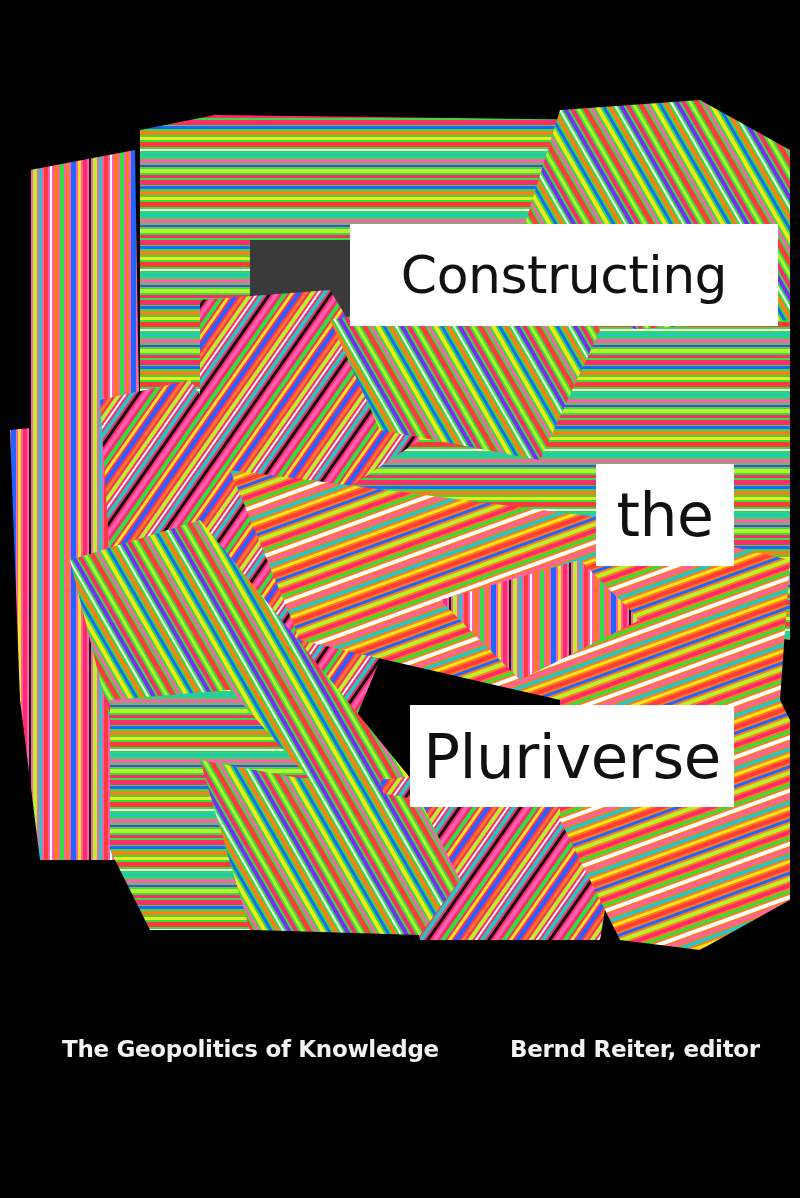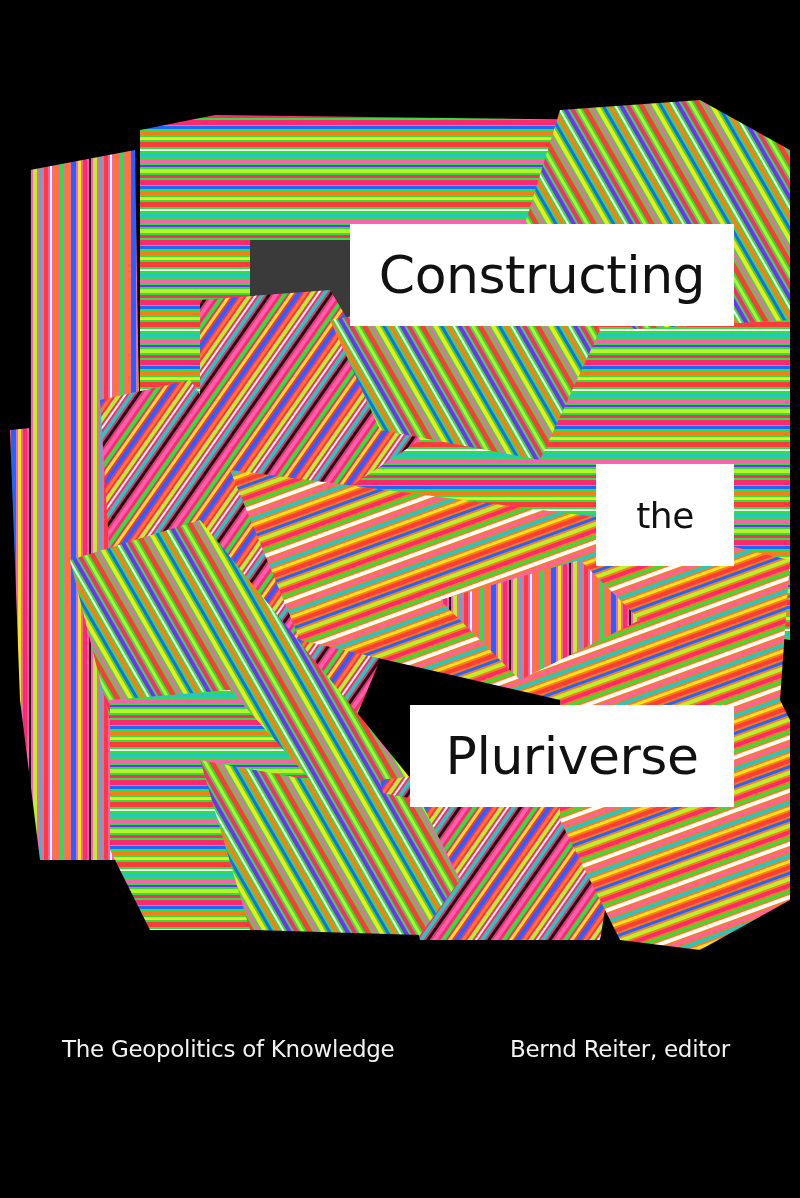--- a/index.html
+++ b/index.html
@@ -1,20 +1,20 @@
 <!DOCTYPE html>
 <html><head>
 <meta charset="utf-8">
 <style>
   html, body { margin: 0; padding: 0; }
   body { width: 800px; height: 1198px; background: #000; overflow: hidden; position: relative; font-family: "DejaVu Sans", sans-serif; }
   .cover { position: absolute; left: 0; top: 0; width: 800px; height: 1198px; background: #000; }
   .art { position: absolute; left: 0; top: 0; width: 800px; height: 1000px; }
   .title-box { position: absolute; background: #fff; display: flex; align-items: center; justify-content: center; color: #111; font-family: "DejaVu Sans", sans-serif; font-weight: 500; letter-spacing: -0.5px; }
-  .footer-text { position: absolute; color: #f2f2f2; font-size: 23px; font-family: "DejaVu Sans", sans-serif; font-weight: 400; letter-spacing: -0.3px; }
+  .footer-text { position: absolute; color: #f2f2f2; font-size: 23px; font-family: "DejaVu Sans", sans-serif; font-weight: 700; letter-spacing: -0.3px; }
 </style>
 </head>
 <body>
 
 <div class="cover">
   <svg class="art" viewBox="0 0 800 1000" width="800" height="1000">
     <defs>
       <pattern id="pH" width="60" height="60" patternUnits="userSpaceOnUse">
         <rect width="60" height="60" fill="#2be33a"></rect>
         <rect y="0" width="60" height="5" fill="#ff2a6d"></rect>
@@ -93,25 +93,25 @@
     <polygon points="100,400 190,380 380,660 330,780 230,760 110,560" fill="url(#pD1)"></polygon>
     <polygon points="230,470 620,520 790,560 780,700 560,700 300,640" fill="url(#pD3)"></polygon>
     <polygon points="70,560 200,520 420,790 400,860 300,880 120,760" fill="url(#pD2)"></polygon>
     <polygon points="110,700 230,690 400,880 380,930 150,930 110,850" fill="url(#pH)"></polygon>
     <polygon points="380,780 560,760 620,820 600,940 420,940" fill="url(#pD1)"></polygon>
     <polygon points="560,690 760,660 790,720 790,900 700,950 620,940 560,820" fill="url(#pD3)"></polygon>
     <polygon points="200,760 420,800 460,880 420,935 250,930" fill="url(#pD2)"></polygon>
     <polygon points="440,600 580,560 640,620 520,680" fill="url(#pV)"></polygon>
   </svg>
 
-  <div class="title-box" style="left:350px; top:224px; width:384px; height:102px; font-size:52px;">
+  <div class="title-box" style="left:350px; top:224px; width:428px; height:102px; font-size:52px;">
     <span>Constructing</span>
   </div>
-  <div class="title-box" style="left:596px; top:464px; width:138px; height:102px; font-size:36px;">
+  <div class="title-box" style="left:596px; top:464px; width:138px; height:102px; font-size:60px;">
     <span>the</span>
   </div>
-  <div class="title-box" style="left:410px; top:705px; width:324px; height:102px; font-size:52px;">
+  <div class="title-box" style="left:410px; top:705px; width:324px; height:102px; font-size:61px;">
     <span>Pluriverse</span>
   </div>
 
   <div class="footer-text" style="left:62px; top:1036px;">The Geopolitics of Knowledge</div>
   <div class="footer-text" style="left:487px; top:1036px;margin-left:23px;">Bernd Reiter, editor</div>
 </div>
 
 </body></html>

